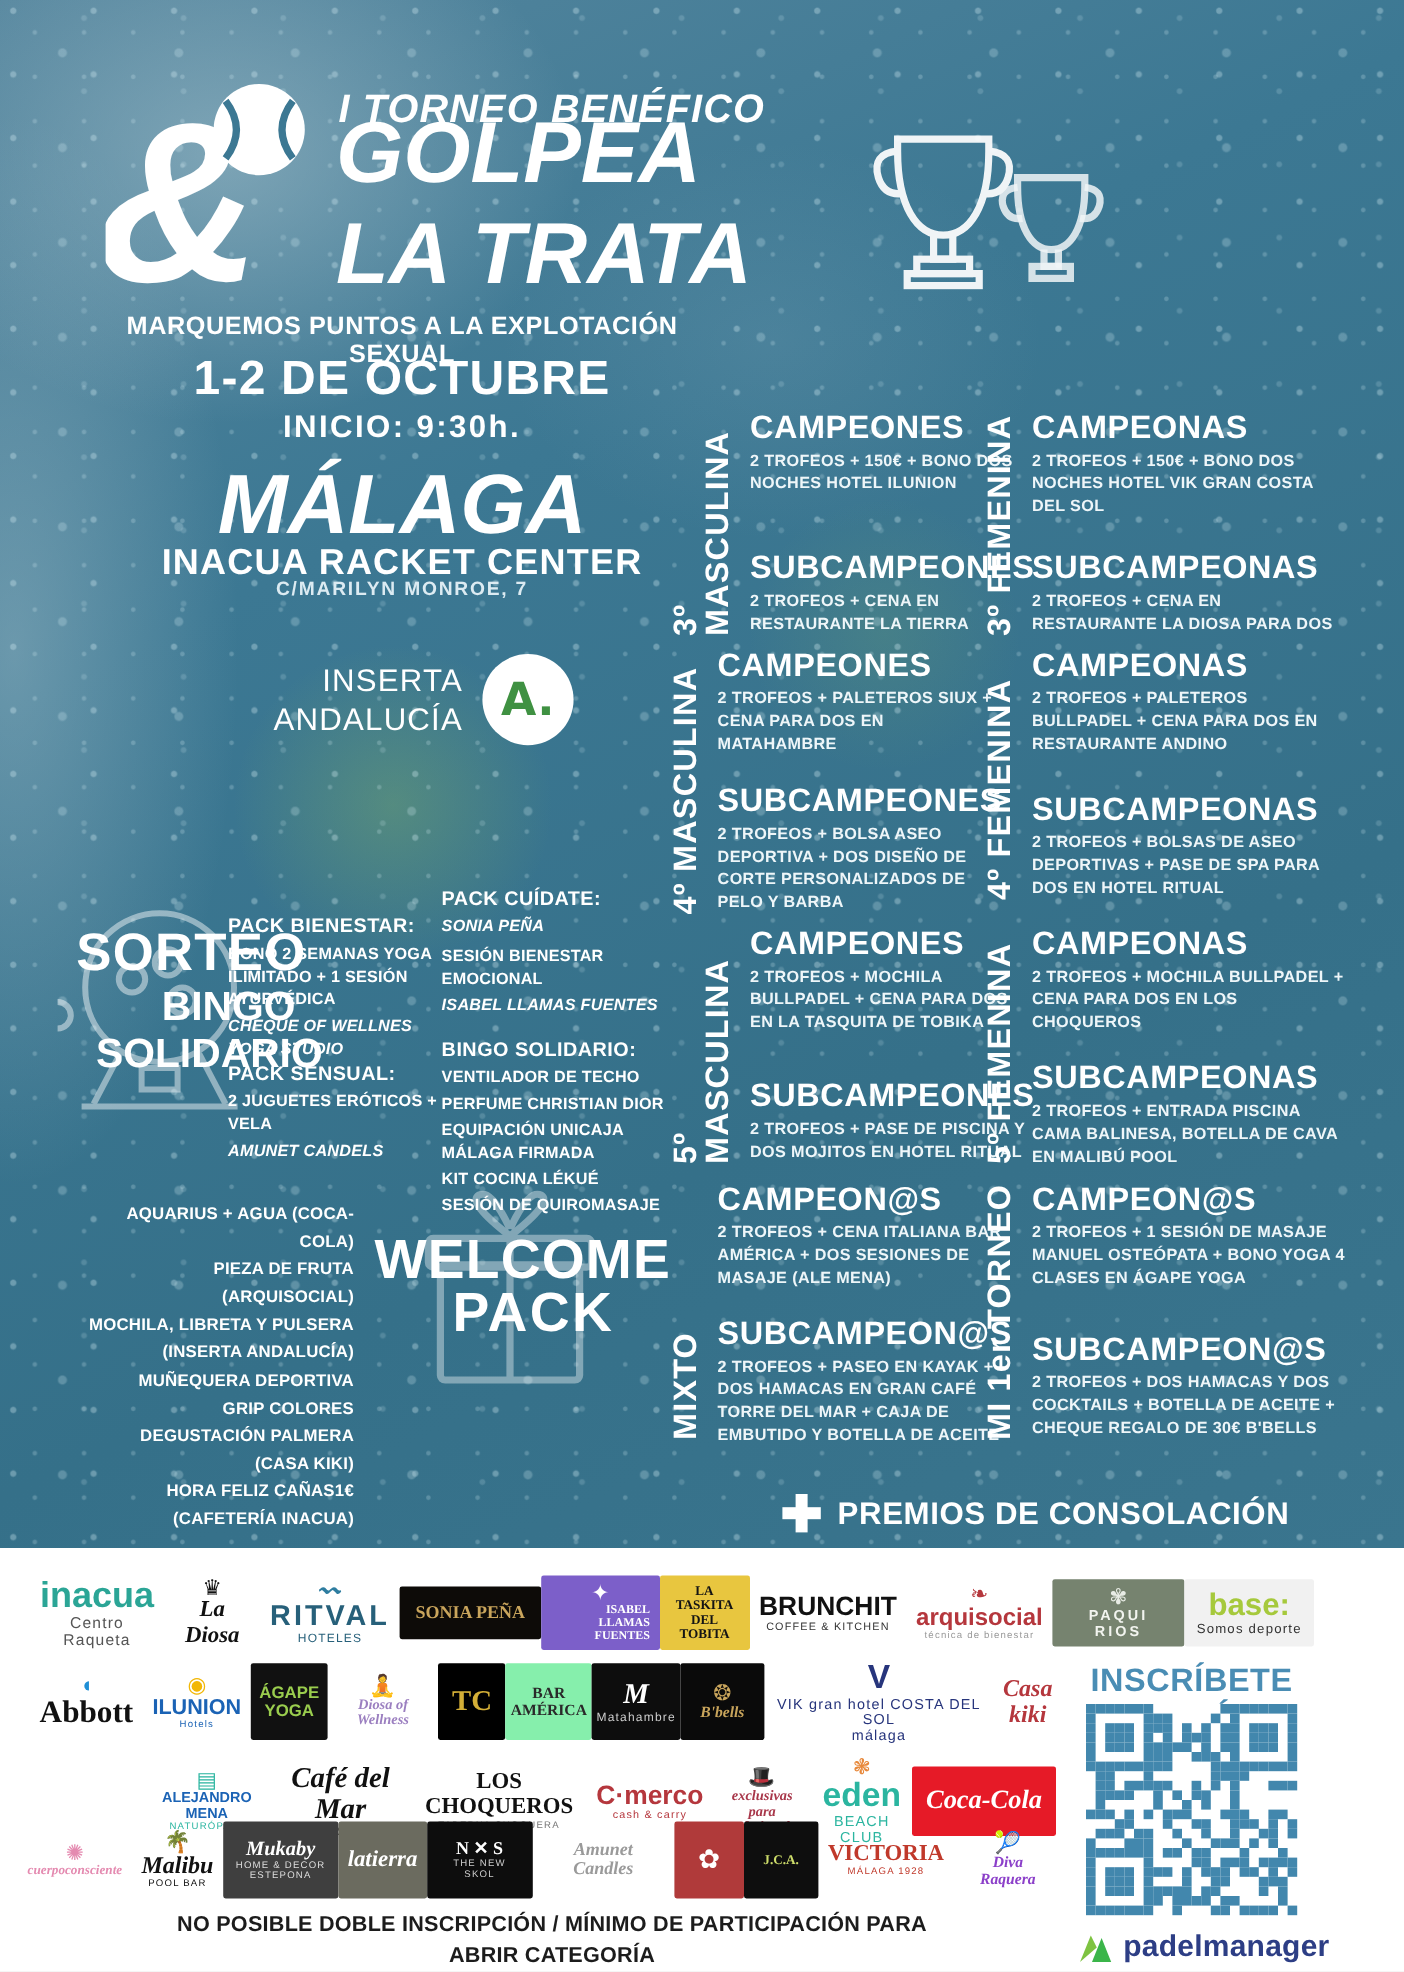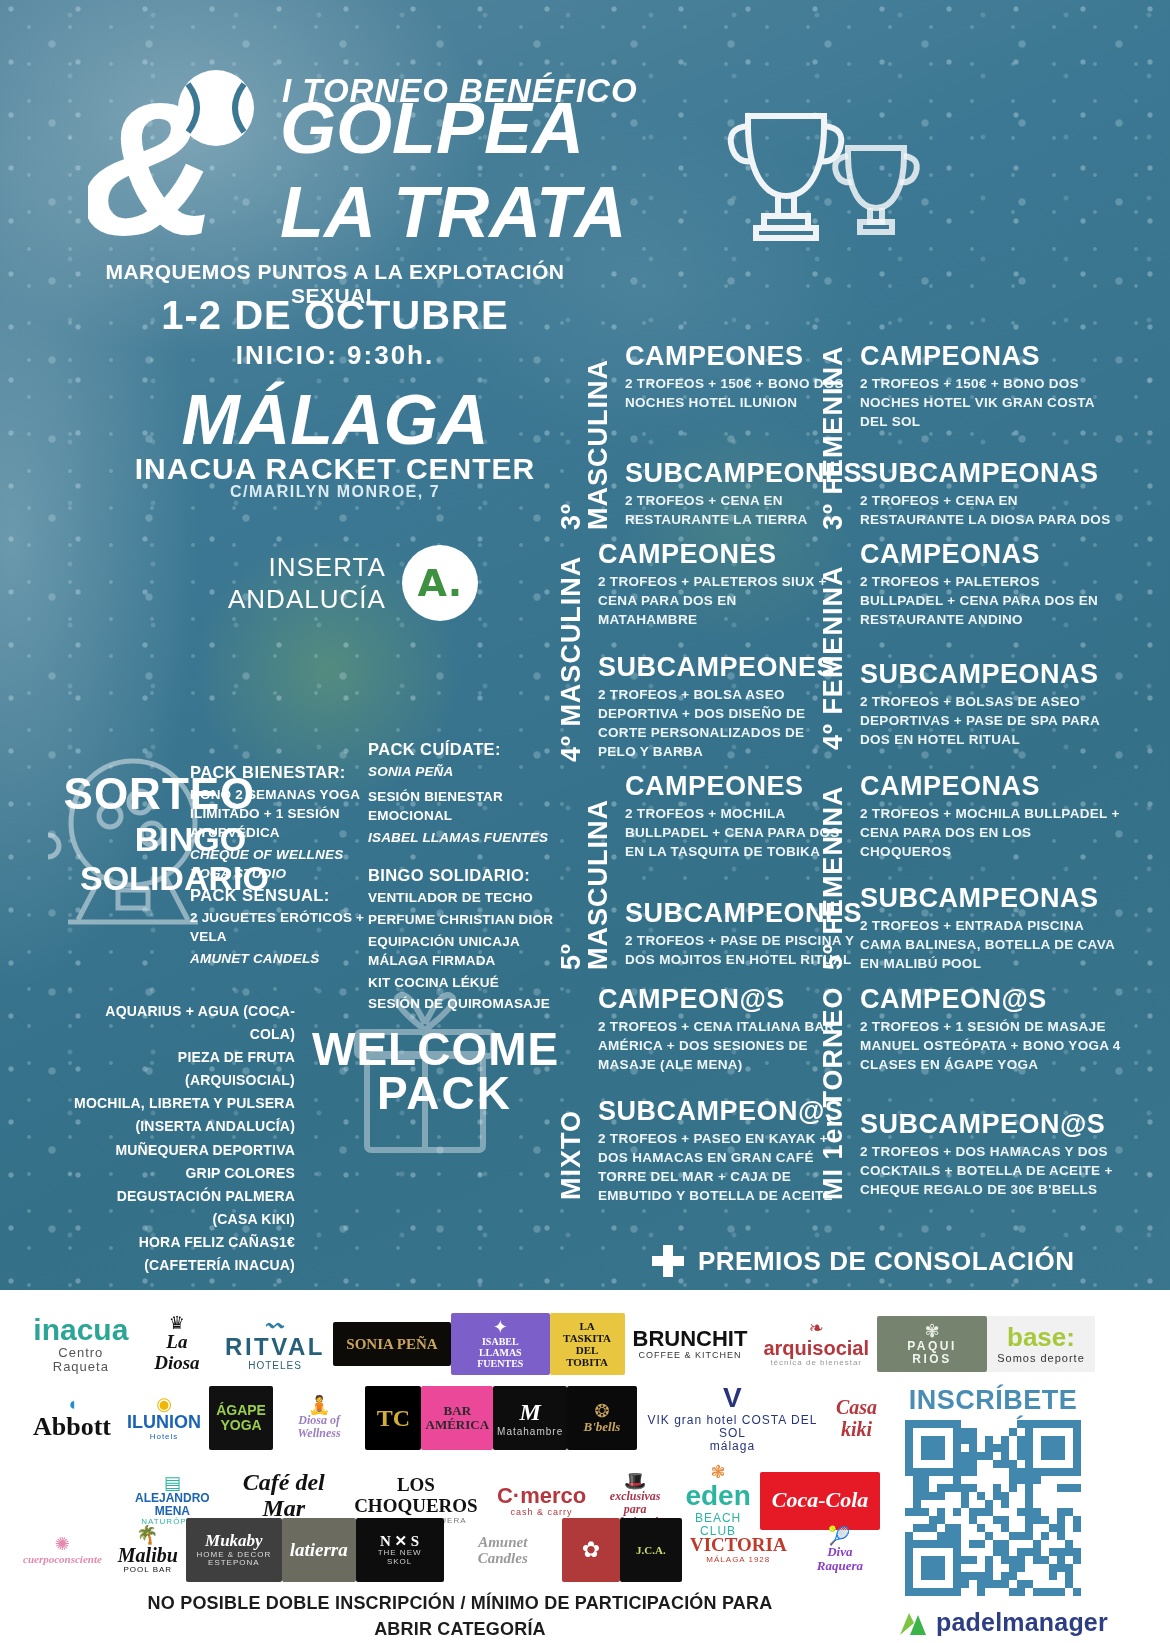--- a/index.html
+++ b/index.html
@@ -335,21 +335,21 @@
         <div class="sp caps">
           <span class="icon" style="color: rgb(46, 125, 160); font-size: 18px;">〰</span>
           <span class="nm" style="color: rgb(39, 96, 122); font-size: 24px;">RITVAL</span>
           <span class="sub" style="color: rgb(39, 96, 122); font-size: 10px; letter-spacing: 1px;">HOTELES</span>
         </div>
         <div class="sp serif" style="background: rgb(13, 11, 8); min-width: 118px; min-height: 44px;">
           <span class="nm" style="color: rgb(201, 165, 92); font-size: 15px;">SONIA PEÑA</span>
         </div>
         <div class="sp serif" style="background: rgb(124, 95, 201); min-width: 72px; min-height: 62px;">
           <span class="icon" style="color: rgb(255, 255, 255); font-size: 18px;">✦</span>
-          <span class="nm" style="color: rgb(255, 255, 255); font-size: 10px;">ISABEL
+          <span class="nm" style="color: rgb(255, 255, 255); font-size: 10px; text-align: right;">ISABEL
 LLAMAS FUENTES</span>
         </div>
         <div class="sp serif" style="background: rgb(232, 198, 63); min-width: 66px; min-height: 62px;">
           <span class="nm" style="color: rgb(20, 20, 20); font-size: 11px;">LA TASKITA
 DEL
 TOBITA</span>
         </div>
         <div class="sp logo">
           <span class="nm" style="color: rgb(17, 17, 17); font-size: 22px;">BRUNCHIT</span>
           <span class="sub" style="color: rgb(51, 51, 51); font-size: 9px; letter-spacing: 1px;">COFFEE &amp; KITCHEN</span>
@@ -382,21 +382,21 @@
           <span class="nm" style="color: rgb(154, 205, 78); font-size: 14px;">ÁGAPE
 YOGA</span>
         </div>
         <div class="sp script">
           <span class="icon" style="color: rgb(155, 127, 192); font-size: 18px;">🧘</span>
           <span class="nm" style="color: rgb(155, 127, 192); font-size: 12px;">Diosa of Wellness</span>
         </div>
         <div class="sp serif" style="background: rgb(0, 0, 0); min-width: 56px; min-height: 64px;">
           <span class="nm" style="color: rgb(212, 175, 55); font-size: 24px;">TC</span>
         </div>
-        <div class="sp serif" style="background: #ec4899; min-width: 72px; min-height: 64px; align-items: center;">
+        <div class="sp serif" style="background: #86efac; min-width: 72px; min-height: 64px; align-items: center;">
           <span class="nm" style="color: rgb(42, 42, 42); font-size: 13px;">BAR
 AMÉRICA</span>
         </div>
         <div class="sp script" style="background: rgb(13, 13, 13); min-width: 66px; min-height: 64px;">
           <span class="nm" style="color: rgb(255, 255, 255); font-size: 24px;">M</span>
           <span class="sub" style="color: rgb(204, 204, 204); font-size: 10px; letter-spacing: 1px;">Matahambre</span>
         </div>
         <div class="sp script" style="background: rgb(10, 10, 10); min-width: 70px; min-height: 64px;">
           <span class="icon" style="color: rgb(201, 165, 92); font-size: 18px;">❂</span>
           <span class="nm" style="color: rgb(201, 165, 92); font-size: 13px;">B'bells</span>

